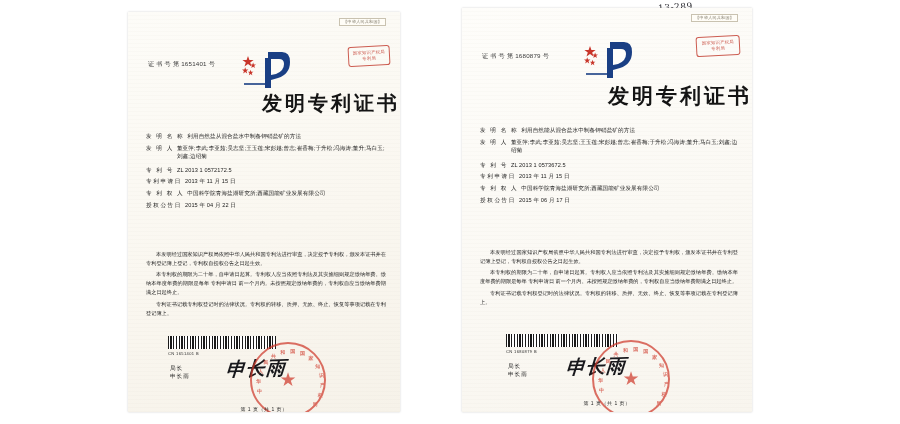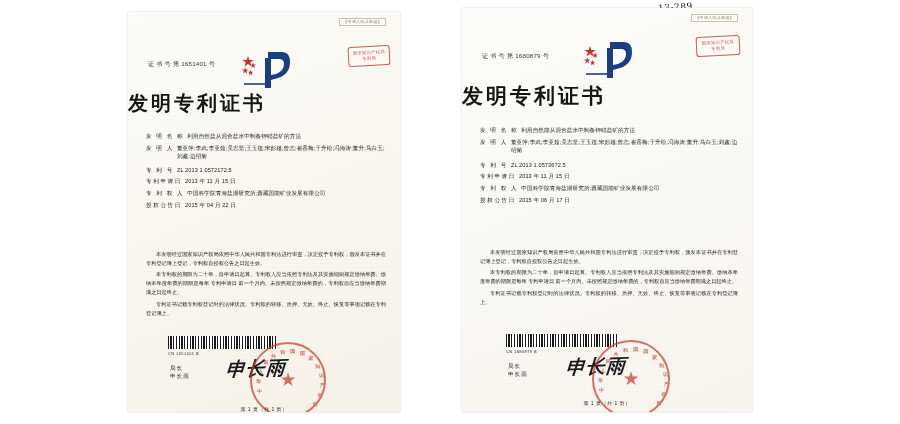--- a/index.html
+++ b/index.html
@@ -97,21 +97,21 @@
     transform: rotate(-3deg);
     opacity: 0.82;
     background: rgba(255,255,255,0.12);
     letter-spacing: 0.2px;
   }
 
   
   .cert-title {
     position: absolute;
     width: 100%;
-    text-align: left;
+    text-align: right;
     font-family: "DejaVu Serif", "Liberation Serif", serif;
     font-weight: bold;
     color: #141414;
     letter-spacing: 3px;
   }
 
   
   .fields {
     position: absolute;
     left: 18px;

